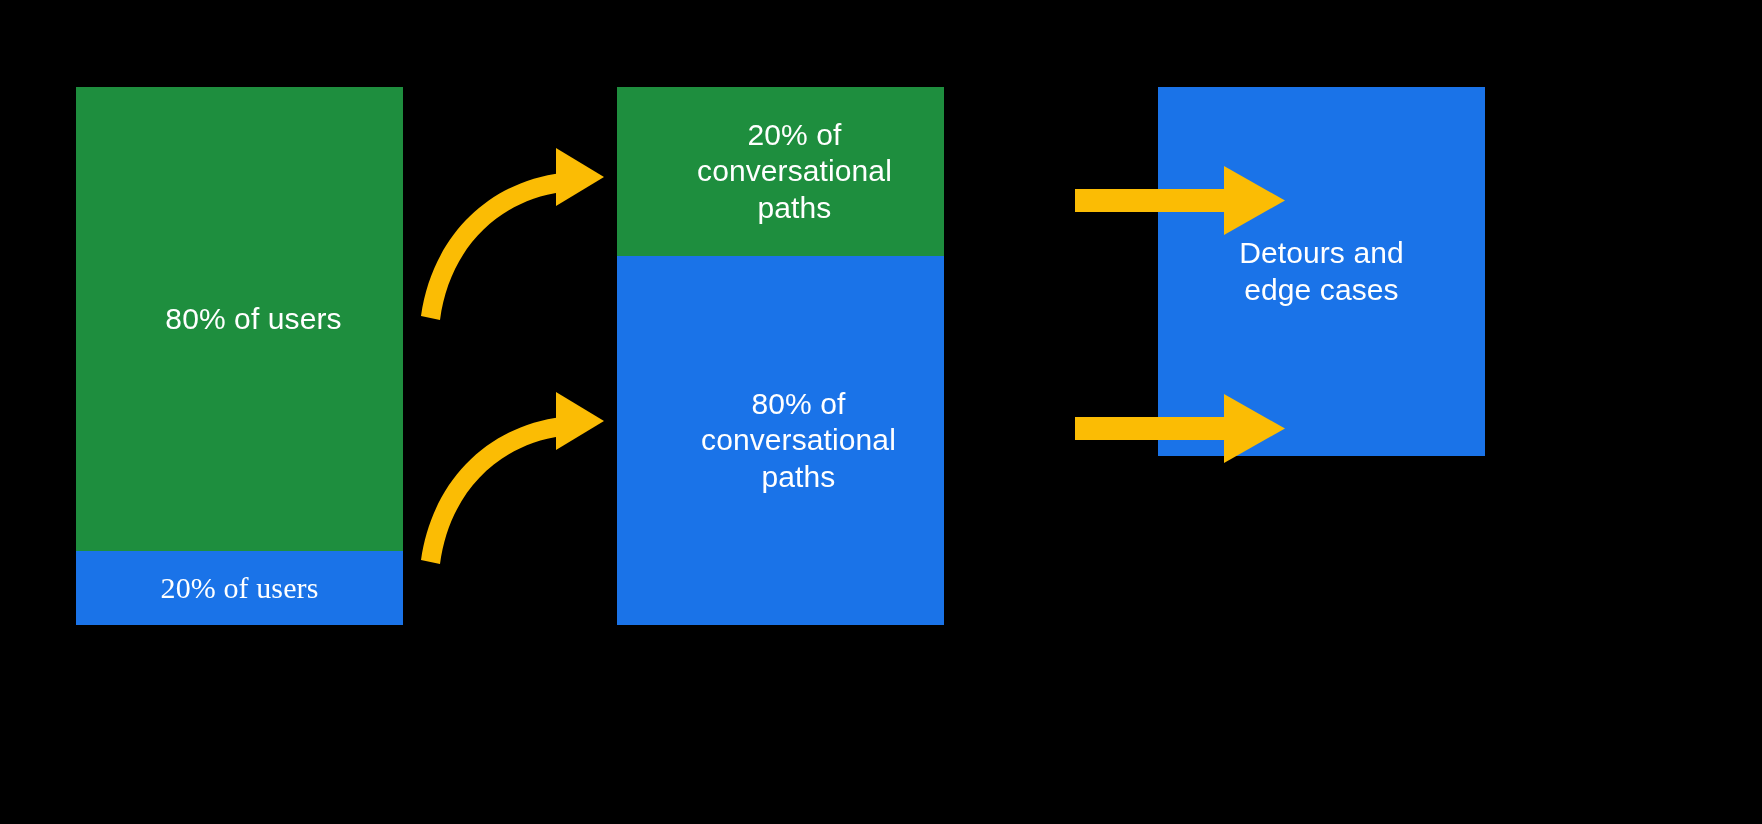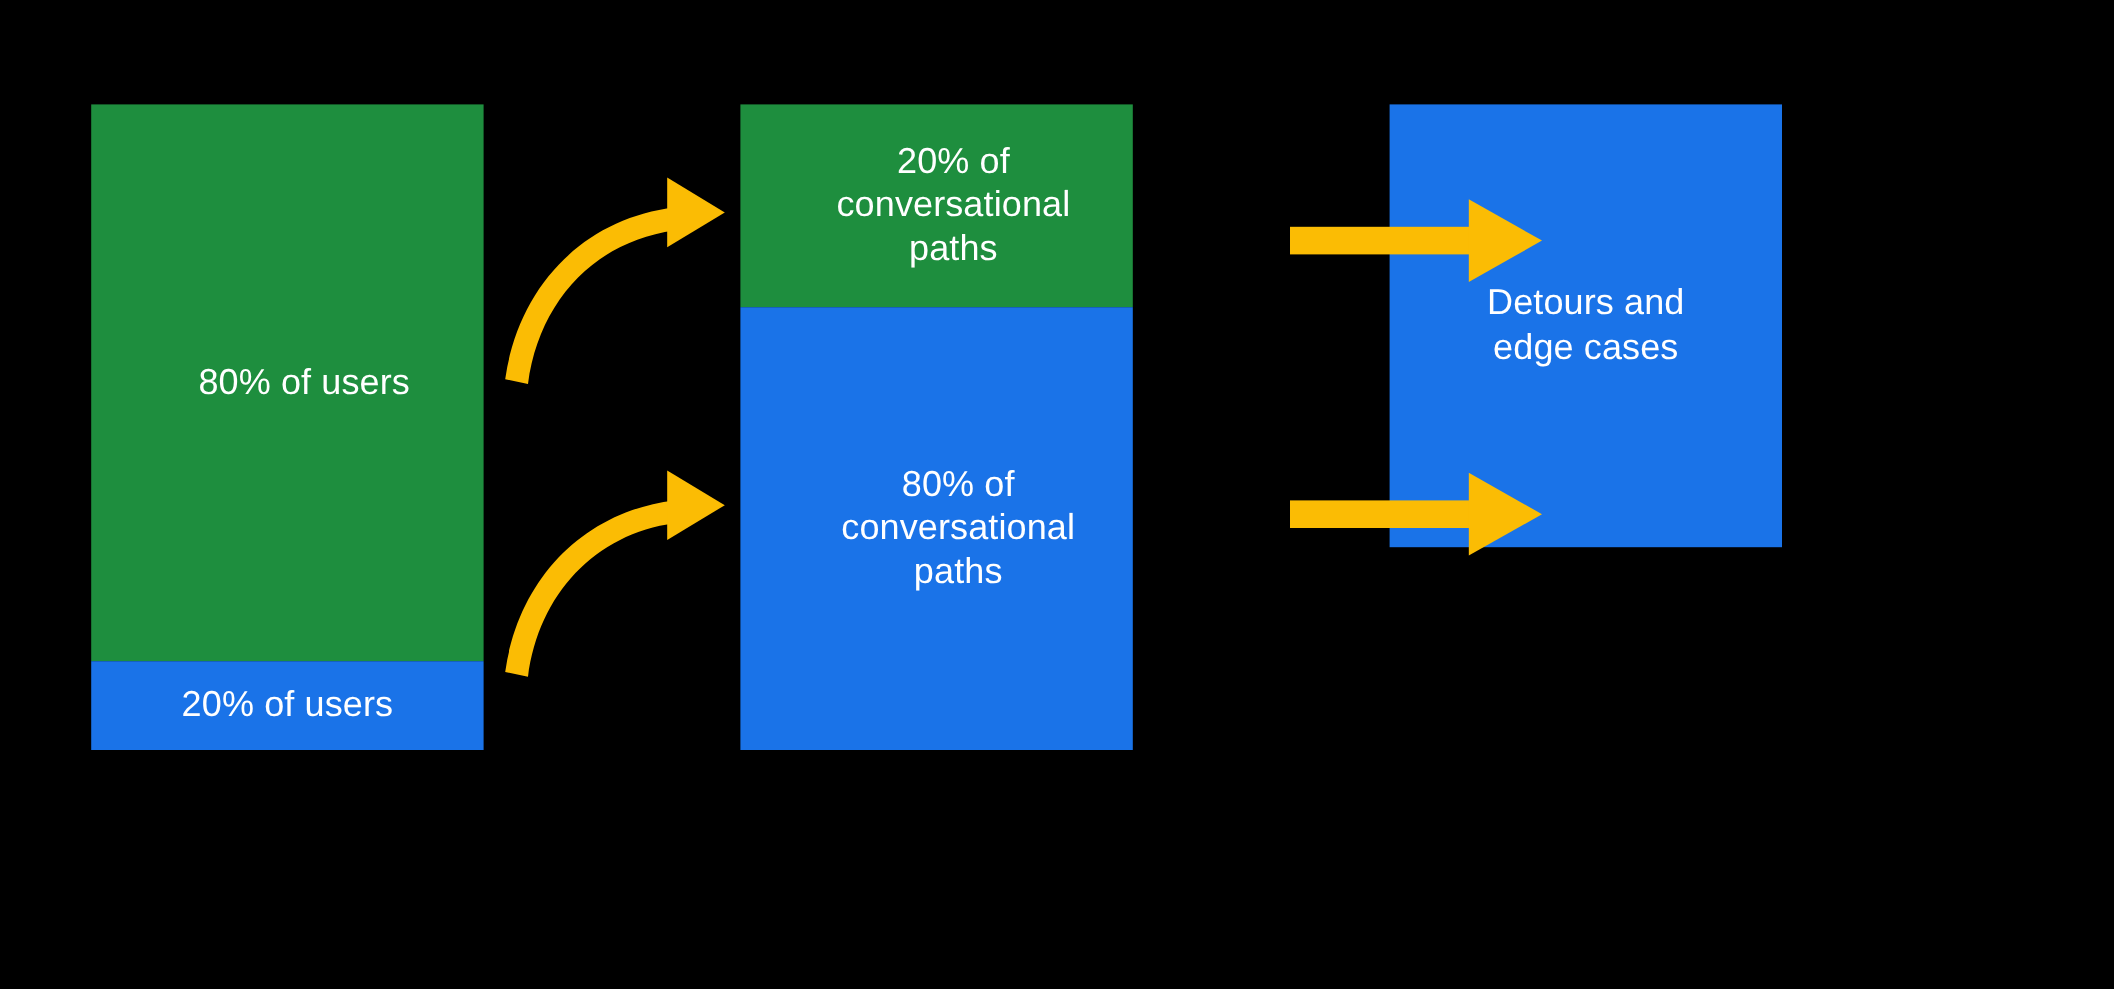--- a/index.html
+++ b/index.html
@@ -48,21 +48,21 @@
   }
 
   
   #col-users {
     left: 76px;
     top: 87px;
     width: 327px;
     height: 538px;
   }
   #col-users .seg-green { height: 476px; }
-  #col-users .seg-blue  { height: 76px; }
+  #col-users .seg-blue  { height: 76px; font-family: Liberation Serif, serif; }
   #col-users .seg-label { font-size: 30px; }
 
   
   #col-paths {
     left: 617px;
     top: 87px;
     width: 327px;
     height: 538px;
   }
   #col-paths .seg-green { height: 169px; }

